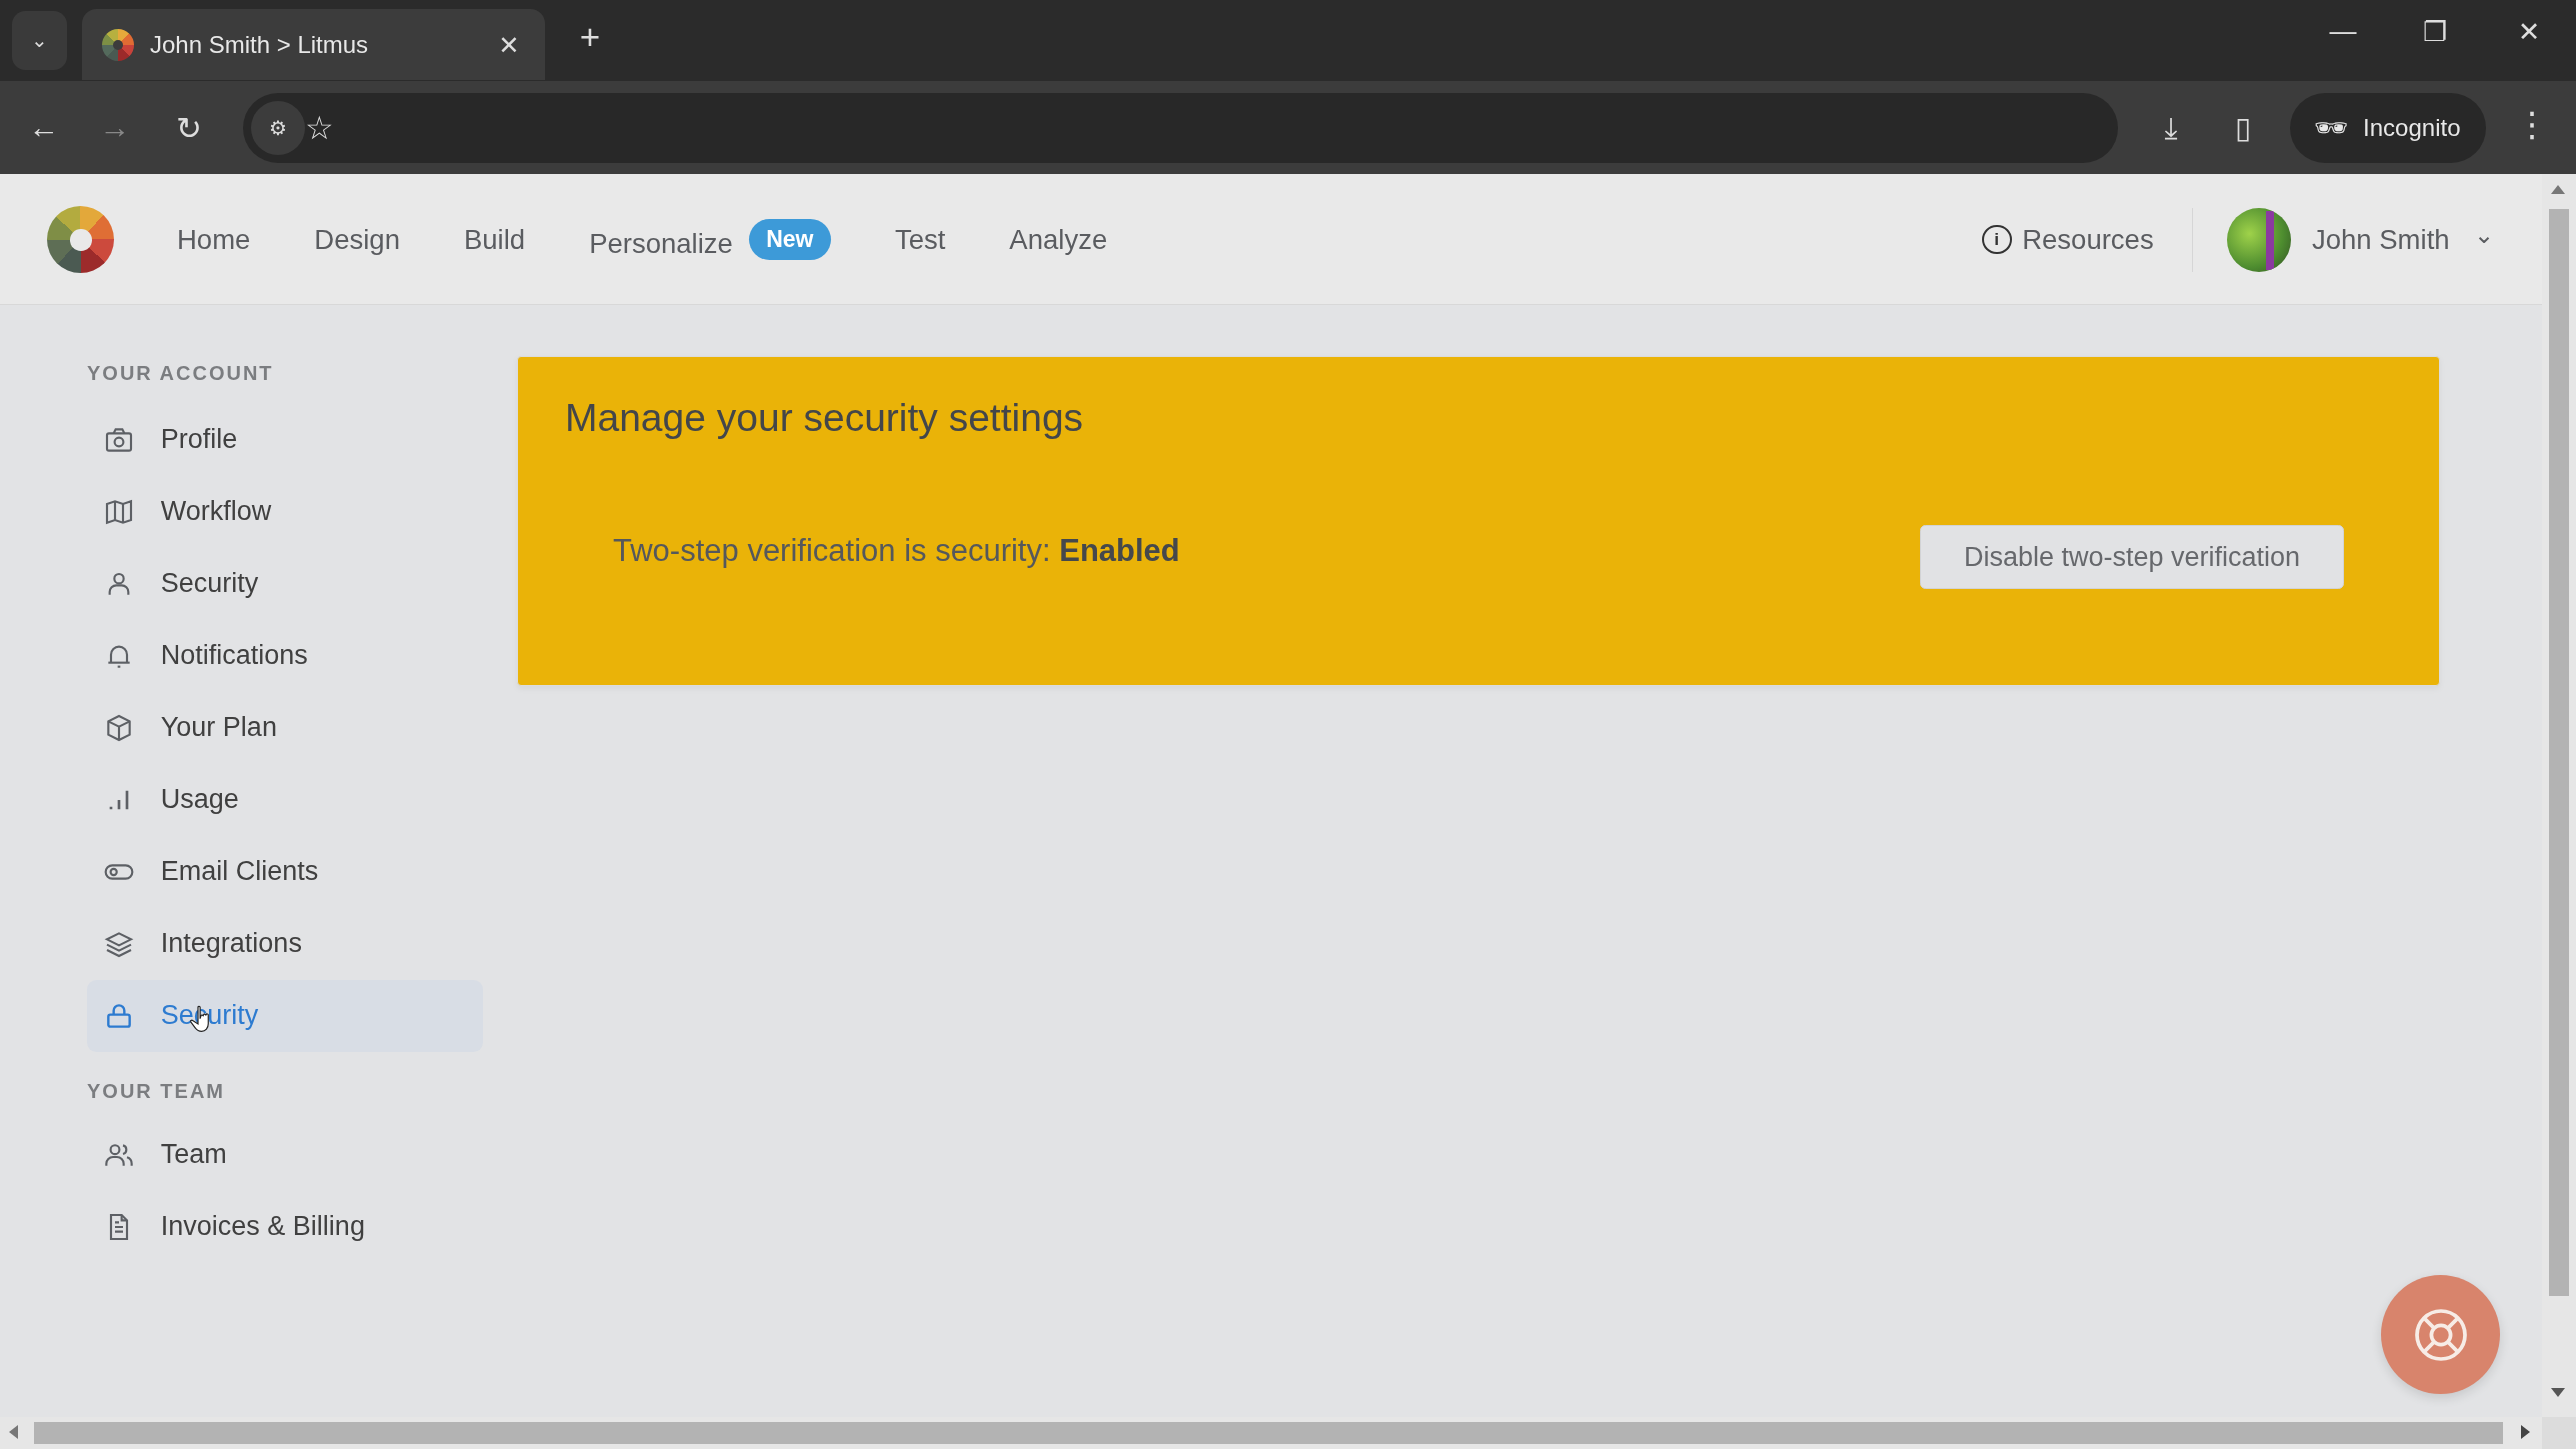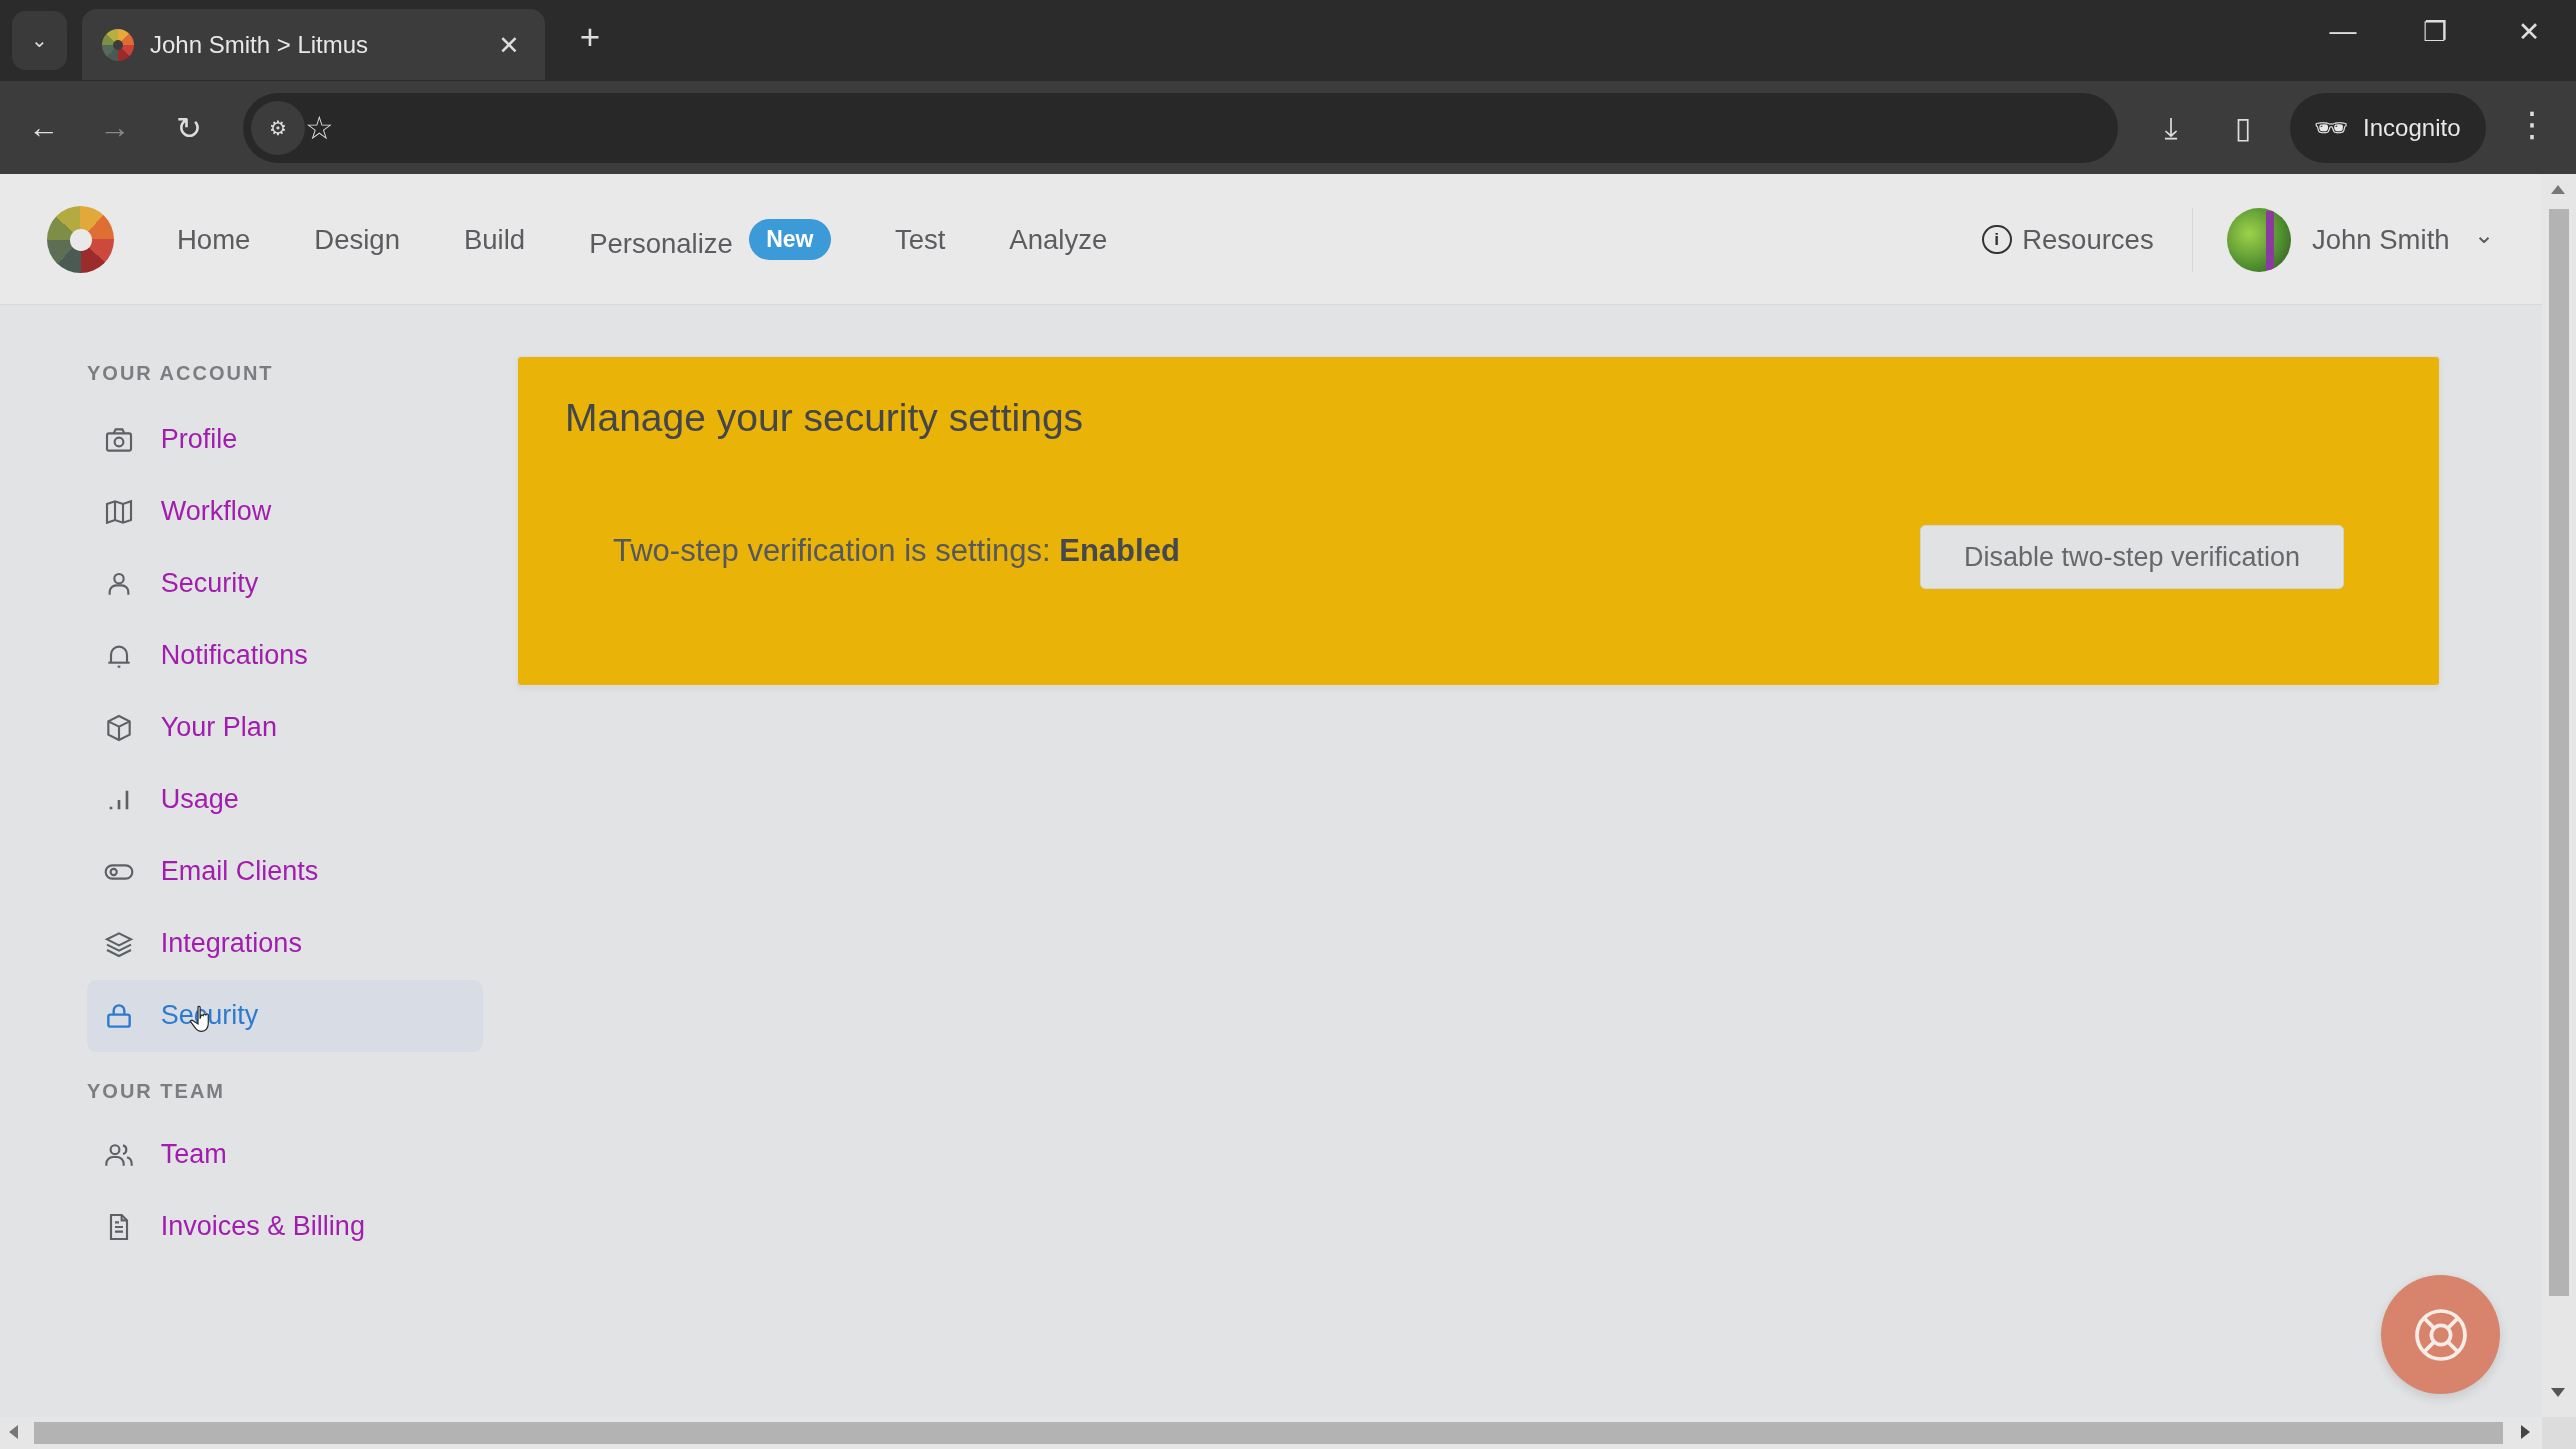--- a/index.html
+++ b/index.html
@@ -36,21 +36,21 @@
   .info-icon { width: 29.5px; height: 29.5px; border: 2.7px solid #333; border-radius: 50%; display: flex; align-items: center; justify-content: center; font-size: 17.4px; color: #333; margin-right: 10.7px; font-weight: bold; }
   .header-divider { position: absolute; left: 2192px; top: 34px; width: 1.3px; height: 64px; background: #d6d6d6; }
   .avatar { position: absolute; left: 2227px; top: 34px; width: 64px; height: 64px; border-radius: 50%; background: radial-gradient(circle at 35% 40%, #9fd24a, #4d8c2f 60%, #2f4a22); overflow: hidden; }
   .avatar::after { content: ""; position: absolute; left: 39px; top: 2.7px; width: 8px; height: 59px; background: #8b3aa0; }
   .user-name { position: absolute; left: 2312px; top: 0; height: 131px; display: flex; align-items: center; font-size: 27.5px; color: #5a5c60; }
   .user-chev { position: absolute; left: 2474px; top: 47px; font-size: 24px; color: #5a5c60; }
 
   
   .sidebar { position: absolute; left: 87px; top: 362px; width: 396px; }
   .section-label { font-size: 20px; letter-spacing: 2px; color: #7b7d80; font-weight: bold; height: 27px; }
-  .side-item { position: relative; height: 72px; display: flex; align-items: center; padding-left: 14.8px; font-size: 27px; color: #a21caf; border-radius: 9.4px; }
+  .side-item { position: relative; height: 72px; display: flex; align-items: center; padding-left: 14.8px; font-size: 27px; color: #404040; border-radius: 9.4px; }
   .side-item .icon { width: 35px; height: 35px; margin-right: 24px; display: flex; align-items: center; justify-content: center; }
   .side-item.active { background: #d8dde5; color: #2d7bd0; }
   .side-item svg { width: 32px; height: 32px; }
   .cursor { position: absolute; left: 99px; top: 24px; width: 34px; height: 39px; }
 
   
   .card { position: absolute; left: 517px; top: 356px; width: 1923px; height: 330px; background: #eab308; border: 1.3px solid #dcdcdc; border-radius: 4px; box-shadow: 0 2.7px 6.7px rgba(0,0,0,0.05); }
   .card-title { position: absolute; left: 47px; top: 39px; font-size: 39px; color: #43464a; }
   .status-line { position: absolute; left: 95px; top: 176px; font-size: 31px; color: #55585c; }
   .status-line b { color: #45484c; }
@@ -252,21 +252,21 @@
           <path d="M9 12h6M9 15.5h6M9 8.5h3"></path>
         </svg>
       </span>
     <span>Invoices &amp; Billing</span>
   </div>
 </div>
 
 <div class="card">
   <div class="card-title">Manage your security settings</div>
   <div class="status-line">
-    <span>Two-step verification is settings: </span><b>Enabled</b>
+    <span>Two-step verification is security: </span><b>Enabled</b>
   </div>
   <button class="disable-btn">Disable two-step verification</button>
 </div>
 
 <div class="help-fab">
   <svg width="64" height="64" viewBox="0 0 24 24" fill="none" stroke="#f7ece6" stroke-width="1.4">
       <circle cx="12" cy="12" r="9"></circle>
       <circle cx="12" cy="12" r="3.6"></circle>
       <path d="M5.6 5.6l3.9 3.9M14.5 14.5l3.9 3.9M18.4 5.6l-3.9 3.9M9.5 14.5l-3.9 3.9"></path>
     </svg>

